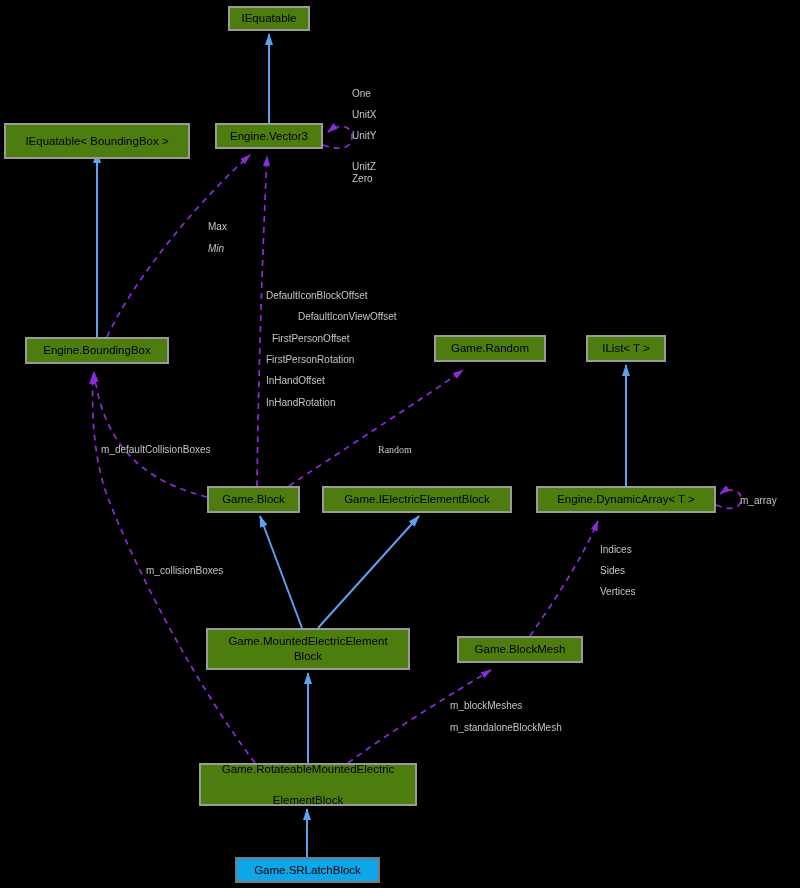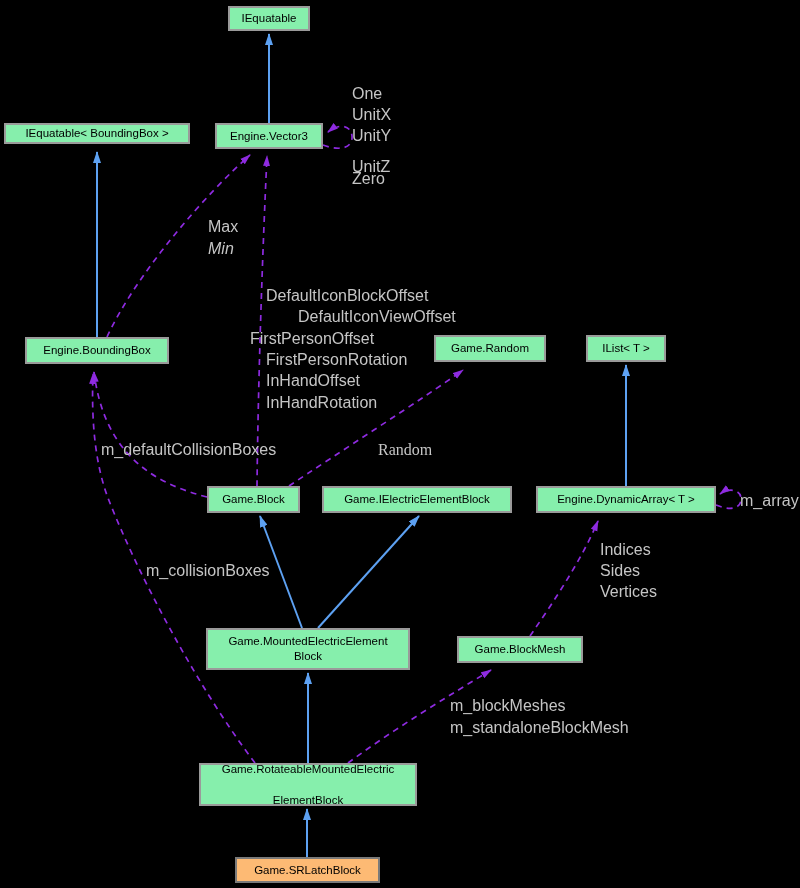--- a/index.html
+++ b/index.html
@@ -5,37 +5,37 @@
   html,body{margin:0;padding:0;}
   body{
     width:800px;height:888px;position:relative;overflow:hidden;
     background:#000000;
     font-family:"Liberation Sans", sans-serif;
   }
   .stage{position:absolute;inset:0;width:800px;height:888px;}
   svg.edges{position:absolute;left:0;top:0;}
   .node{
     position:absolute;
-    background:#86efac;
+    background:#4d7c0f;
     border:2px solid #9a9a9a;
     color:#000000;
     display:flex;flex-direction:column;align-items:center;justify-content:center;
     font-size:11.5px;line-height:15px;
     white-space:nowrap;
     box-sizing:border-box;
     text-align:center;
   }
   .node.highlight{
-    background:#fdba74;
+    background:#0ea5e9;
     border-color:#7a7a7a;
   }
   .edge-label{
     position:absolute;
     color:#c5c5c5;
-    font-size:16px;line-height:13px;
+    font-size:10px;line-height:13px;
     white-space:nowrap;
   }
 </style>
 </head>
 <body>
 
 <div class="stage">
 
   <svg class="edges" width="800" height="888" viewBox="0 0 800 888">
     <defs>
@@ -67,21 +67,21 @@
   </svg>
 
   <div class="node" style="left:228px;top:6px;width:82px;height:25px;">
     <span>IEquatable</span>
   </div>
 
   <div class="node" style="left:215px;top:123px;width:108px;height:26px;">
     <span>Engine.Vector3</span>
   </div>
 
-  <div class="node" style="left:4px;top:123px;width:186px;height:21px;">
+  <div class="node" style="left:4px;top:123px;width:186px;height:36px;">
     <span>IEquatable&lt; BoundingBox &gt;</span>
   </div>
 
   <div class="node" style="left:25px;top:337px;width:144px;height:27px;">
     <span>Engine.BoundingBox</span>
   </div>
 
   <div class="node" style="left:434px;top:335px;width:112px;height:27px;">
     <span>Game.Random</span>
   </div>
@@ -124,21 +124,21 @@
   <span class="edge-label" style="left:352px;top:108px;">UnitX</span>
   <span class="edge-label" style="left:352px;top:129px;">UnitY</span>
   <span class="edge-label" style="left:352px;top:151px;margin-top:9px;">UnitZ</span>
   <span class="edge-label" style="left:352px;top:172px;">Zero</span>
 
   <span class="edge-label" style="left:208px;top:220px;">Max</span>
   <span class="edge-label" style="left:208px;top:242px;font-style:italic;">Min</span>
 
   <span class="edge-label" style="left:266px;top:289px;">DefaultIconBlockOffset</span>
   <span class="edge-label" style="left:266px;top:310px;padding-left:32px;">DefaultIconViewOffset</span>
-  <span class="edge-label" style="left:250px;top:332px;">FirstPersonOffset</span>
+  <span class="edge-label" style="left:272px;top:332px;">FirstPersonOffset</span>
   <span class="edge-label" style="left:266px;top:353px;">FirstPersonRotation</span>
   <span class="edge-label" style="left:266px;top:374px;">InHandOffset</span>
   <span class="edge-label" style="left:266px;top:396px;">InHandRotation</span>
 
   <span class="edge-label" style="left:101px;top:443px;">m_defaultCollisionBoxes</span>
   <span class="edge-label" style="left:378px;top:443px;font-family:Liberation Serif, serif;">Random</span>
   <span class="edge-label" style="left:740px;top:494px;">m_array</span>
 
   <span class="edge-label" style="left:600px;top:543px;">Indices</span>
   <span class="edge-label" style="left:600px;top:564px;">Sides</span>

